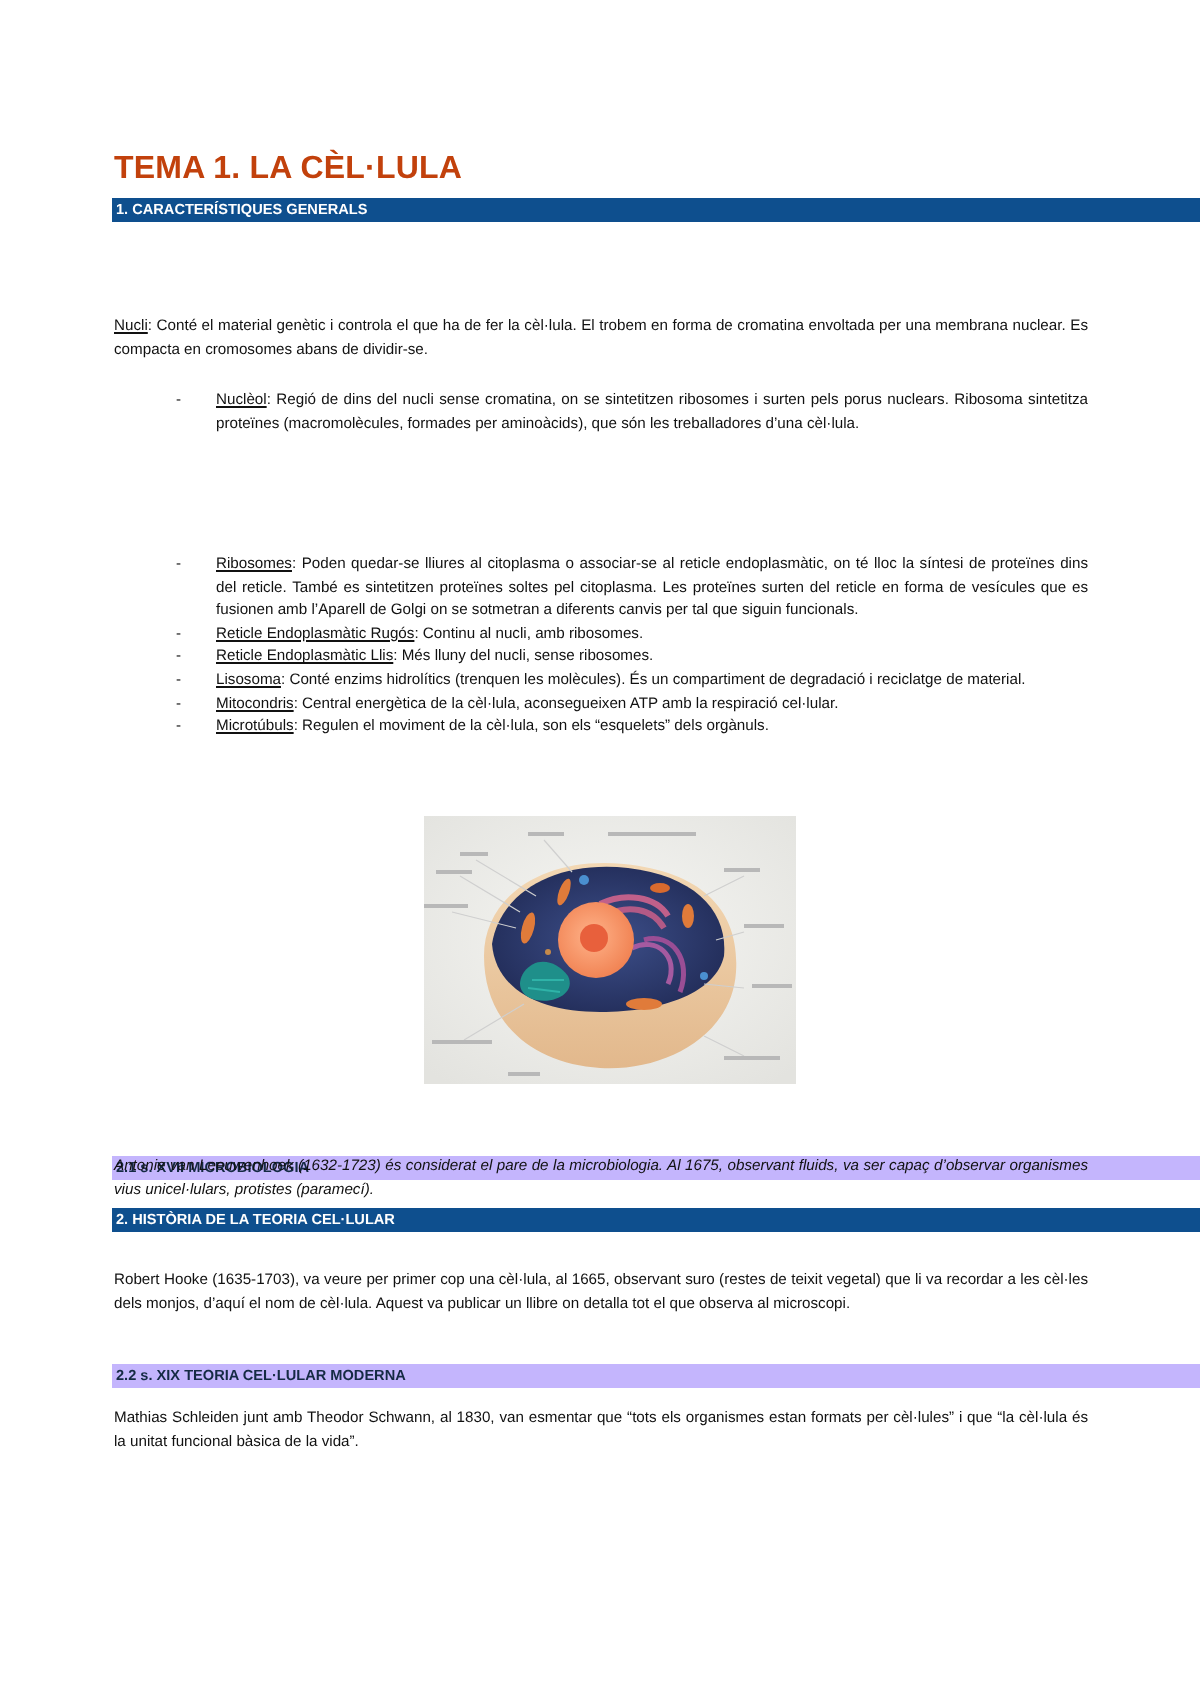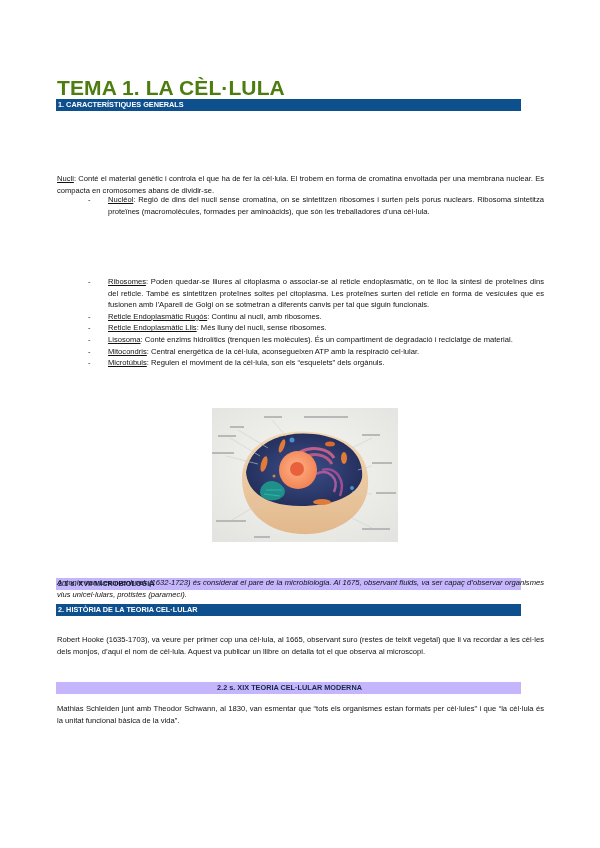--- a/index.html
+++ b/index.html
@@ -2,25 +2,25 @@
 <html><head>
 <meta charset="utf-8">
 <style>
   html, body { margin: 0; padding: 0; }
   body {
     width: 600px; height: 848px; background: #ffffff; position: relative; overflow: hidden;
     font-family: "Liberation Sans", "DejaVu Sans", sans-serif; color: #111111;
   }
   .page { position: absolute; left: 0; top: 0; width: 600px; height: 848px; }
   .title {
-    position: absolute; left: 57px; top: 76px; font-size: 21px; font-weight: bold;
-    color: #4d7c0f; letter-spacing: 0.1px; white-space: nowrap;
+    position: absolute; left: 57px; top: 76px; font-size: 16px; font-weight: bold;
+    color: #c2410c; letter-spacing: 0.1px; white-space: nowrap;
   }
   .bar {
-    position: absolute; left: 56px; width: 465px; height: 12px; line-height: 12px;
+    position: absolute; left: 56px; width: 544px; height: 12px; line-height: 12px;
     font-size: 7.3px; font-weight: bold; padding-left: 2px; white-space: nowrap; box-sizing: border-box;
   }
   .bar.dark { background: #0e4f8e; color: #ffffff; }
   .bar.light { background: #c4b5fd; color: #152a44; font-weight: bold; }
   .para {
     position: absolute; left: 57px; width: 487px; font-size: 7.6px; line-height: 11.6px;
     text-align: justify; margin: 0;
   }
   .u { text-decoration: underline; }
   .bullets { position: absolute; left: 88px; width: 456px; margin: 0; padding: 0; list-style: none; }
@@ -36,21 +36,21 @@
 </head>
 <body>
 
 <div class="page">
 
   <div class="title">TEMA 1. LA CÈL·LULA</div>
 
   <div class="bar dark" style="top:99px;">1. CARACTERÍSTIQUES GENERALS</div>
 
 
-  <p class="para" style="top:157px;margin-top:16px;"><span class="u">Nucli</span><span>: Conté el material genètic i controla el que ha de fer la cèl·lula. El trobem en forma de cromatina envoltada per una membrana nuclear. Es compacta en cromosomes abans de dividir-se.</span></p>
+  <p class="para" style="top:157px;"><span class="u">Nucli</span><span>: Conté el material genètic i controla el que ha de fer la cèl·lula. El trobem en forma de cromatina envoltada per una membrana nuclear. Es compacta en cromosomes abans de dividir-se.</span></p>
 
   <ul class="bullets" style="top:194px;">
     <li><span class="dash">-</span><span class="u">Nuclèol</span><span>: Regió de dins del nucli sense cromatina, on se sintetitzen ribosomes i surten pels porus nuclears. Ribosoma sintetitza proteïnes (macromolècules, formades per aminoàcids), que són les treballadores d’una cèl·lula.</span></li>
   </ul>
 
 
   <ul class="bullets" style="top:276px;">
     <li><span class="dash">-</span><span class="u">Ribosomes</span><span>: Poden quedar-se lliures al citoplasma o associar-se al reticle endoplasmàtic, on té lloc la síntesi de proteïnes dins del reticle. També es sintetitzen proteïnes soltes pel citoplasma. Les proteïnes surten del reticle en forma de vesícules que es fusionen amb l’Aparell de Golgi on se sotmetran a diferents canvis per tal que siguin funcionals.</span></li>
     <li><span class="dash">-</span><span class="u">Reticle Endoplasmàtic Rugós</span><span>: Continu al nucli, amb ribosomes.</span></li>
     <li><span class="dash">-</span><span class="u">Reticle Endoplasmàtic Llis</span><span>: Més lluny del nucli, sense ribosomes.</span></li>
@@ -132,18 +132,18 @@
   </div>
 
   <div class="bar dark" style="top:556px;margin-top:48px;">2. HISTÒRIA DE LA TEORIA CEL·LULAR</div>
 
   <div class="bar light" style="top:578px;">2.1 s. XVII MICROBIOLOGIA</div>
 
   <p class="para" style="top:577px;font-style:italic;"><span>Antonie van Leeuwenhoek (1632-1723) és considerat el pare de la microbiologia. Al 1675, observant fluids, va ser capaç d’observar organismes vius unicel·lulars, protistes (paramecí).</span></p>
 
   <p class="para" style="top:634px;"><span>Robert Hooke (1635-1703), va veure per primer cop una cèl·lula, al 1665, observant suro (restes de teixit vegetal) que li va recordar a les cèl·les dels monjos, d’aquí el nom de cèl·lula. Aquest va publicar un llibre on detalla tot el que observa al microscopi.</span></p>
 
-  <div class="bar light" style="top:682px;text-align:center;">2.2 s. XIX TEORIA CEL·LULAR MODERNA</div>
+  <div class="bar light" style="top:682px;">2.2 s. XIX TEORIA CEL·LULAR MODERNA</div>
 
   <p class="para" style="top:703px;"><span>Mathias Schleiden junt amb Theodor Schwann, al 1830, van esmentar que “tots els organismes estan formats per cèl·lules” i que “la cèl·lula és la unitat funcional bàsica de la vida”.</span></p>
 
 
 </div>
 
 </body></html>

